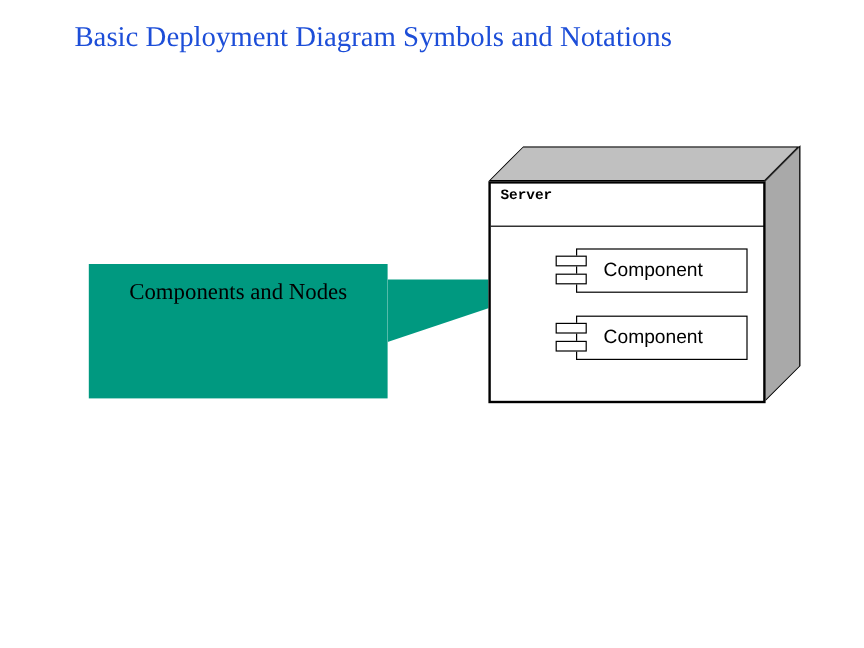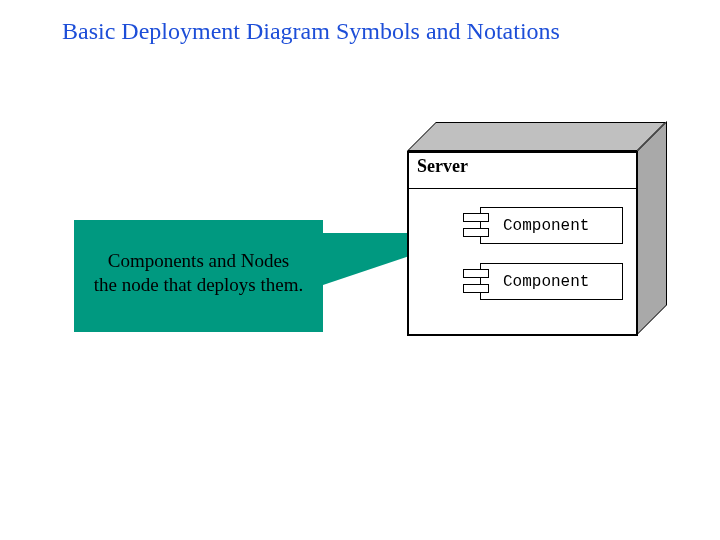--- a/index.html
+++ b/index.html
@@ -23,21 +23,21 @@
     position: absolute;
     left: 74px;
     top: 220px;
     width: 249px;
     height: 112px;
     background: #009980;
     display: flex;
     flex-direction: column;
     align-items: center;
     justify-content: flex-start;
-    padding-top: 29px;
+    padding-top: 12px;
     font-size: 19px;
     color: #000;
     line-height: 1.25;
     text-align: center;
   }
   .callout-heading { font-weight: 400; }
   .callout-line { font-weight: 400; }
   .callout-pointer {
     position: absolute;
     left: 323px;
@@ -73,42 +73,42 @@
     top: 151px;
     width: 231px;
     height: 185px;
     background: #fff;
     border: 2px solid #000;
   }
   .node-label {
     position: absolute;
     left: 417px;
     top: 156px;
-    font-family: Liberation Serif, serif;
+    font-family: Liberation Mono, monospace;
     font-weight: bold;
-    font-size: 18px;
+    font-size: 12px;
   }
   .component {
     position: absolute;
     border: 1px solid #000;
     background: #fff;
   }
   .component .body {
     position: absolute;
     left: 17px;
     top: 0;
     right: 0;
     bottom: 0;
     border: 1px solid #000;
     background: #fff;
     display: flex;
     align-items: center;
     padding-left: 22px;
     font-size: 16px;
-    font-family: Liberation Mono, monospace;
+    font-family: Liberation Sans, sans-serif;
   }
   .component .lug {
     position: absolute;
     left: 0;
     width: 26px;
     height: 9px;
     background: #fff;
     border: 1px solid #000;
   }
   .comp1 { left: 463px; top: 207px; width: 160px; height: 37px; border: none; }
@@ -123,21 +123,20 @@
     border-top: 1px solid #000;
   }
 </style>
 </head>
 <body>
 
 <div class="title">Basic Deployment Diagram Symbols and Notations</div>
 
 <div class="callout-box">
   <div class="callout-heading">Components and Nodes</div>
-  <div class="callout-line">the node that deploys them.</div>
 </div>
 <svg class="callout-pointer" width="160" height="60">
   <polygon points="0,3 155,3 0,55" fill="#009980"></polygon>
 </svg>
 
 <div class="cube-top"></div>
 <div class="cube-side"></div>
 <div class="cube-front"></div>
 <div class="face-line"></div>
 <div class="node-label">Server</div>

